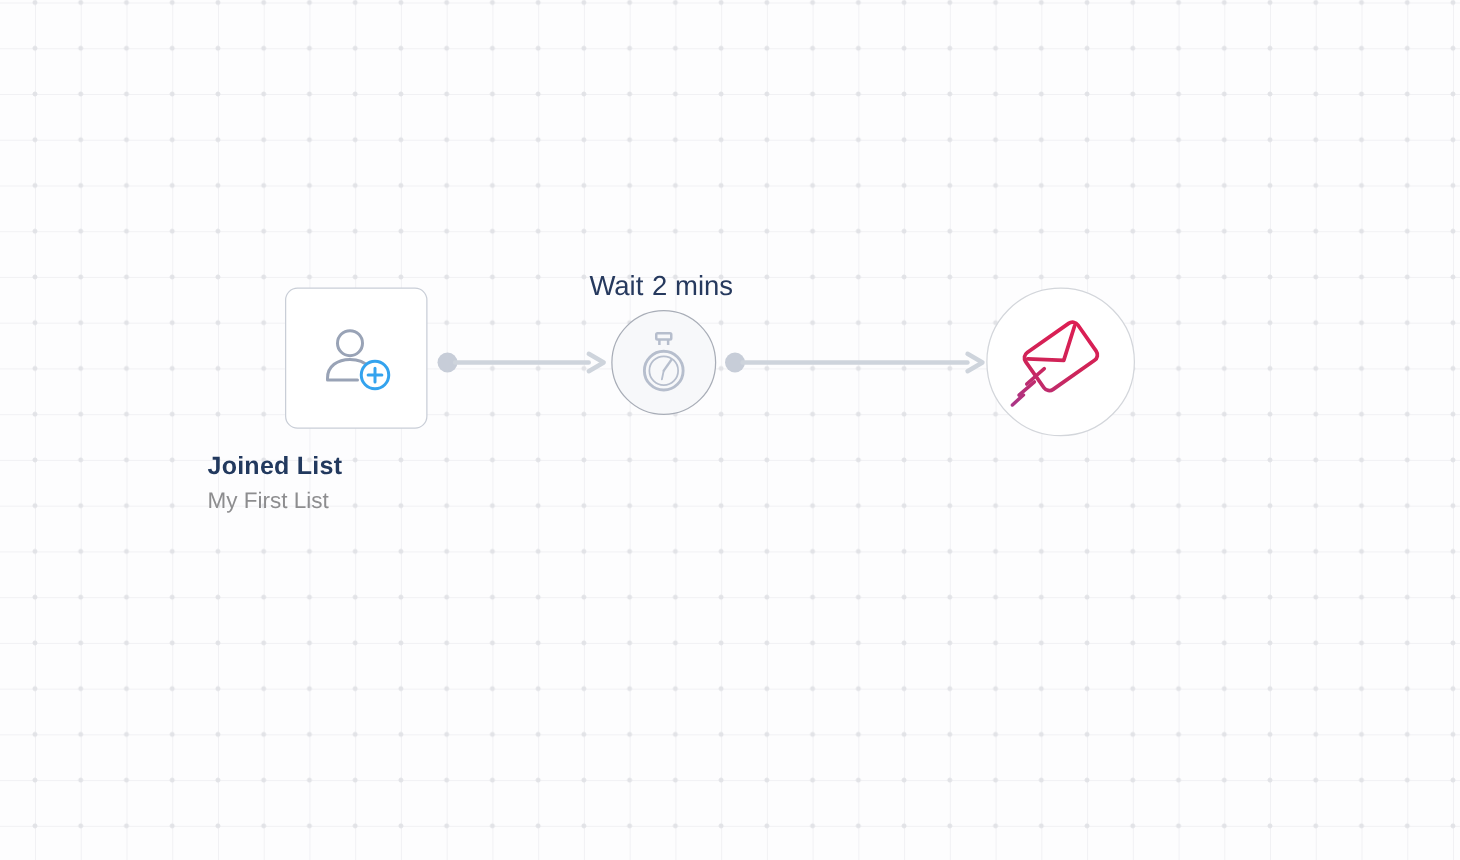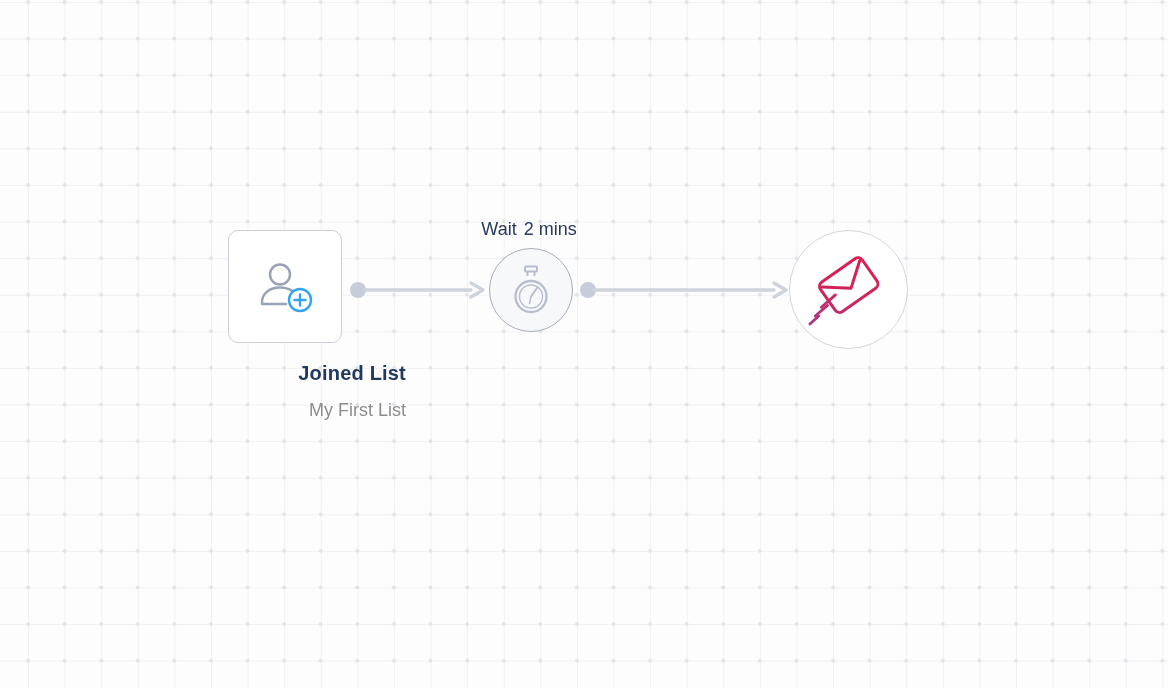--- a/index.html
+++ b/index.html
@@ -32,33 +32,33 @@
     background:#f7f8fa;border:1.8px solid #a8adb7;
     cursor:pointer;
   }
   .node.email{
     left:789px;top:230px;width:119px;height:119px;border-radius:50%;
     background:#ffffff;border:1.5px solid #d3d6db;
     cursor:pointer;
   }
   .node.email svg{transform:translate(-3px,-3px);}
 
-  .labels{position:absolute;text-align:right;}
+  .labels{position:absolute;text-align:left;}
   .labels.trigger-labels{left:166px;top:361px;width:240px;}
   .labels.email-labels{left:688px;top:361px;width:321px;}
   .node-title{
     font-size:20px;font-weight:700;color:#22395e;line-height:24px;letter-spacing:.2px;
   }
   .node-subtitle{
-    font-size:18px;font-weight:400;color:#8d8d8f;line-height:23px;margin-top:14px;
+    font-size:18px;font-weight:400;color:#8d8d8f;line-height:23px;margin-top:4px;
   }
 
   .wait-label{
     position:absolute;left:449px;top:218px;width:160px;
-    text-align:center;font-size:18px;font-weight:500;color:#26395e;line-height:22px;
+    text-align:center;font-size:22px;font-weight:500;color:#26395e;line-height:22px;
   }
   .wait-label .dur{margin-left:7px;}
 </style>
 </head>
 <body>
 
 <div class="canvas">
 
   <svg class="connectors" width="1168" height="688" viewBox="0 0 1168 688">
     <g>

